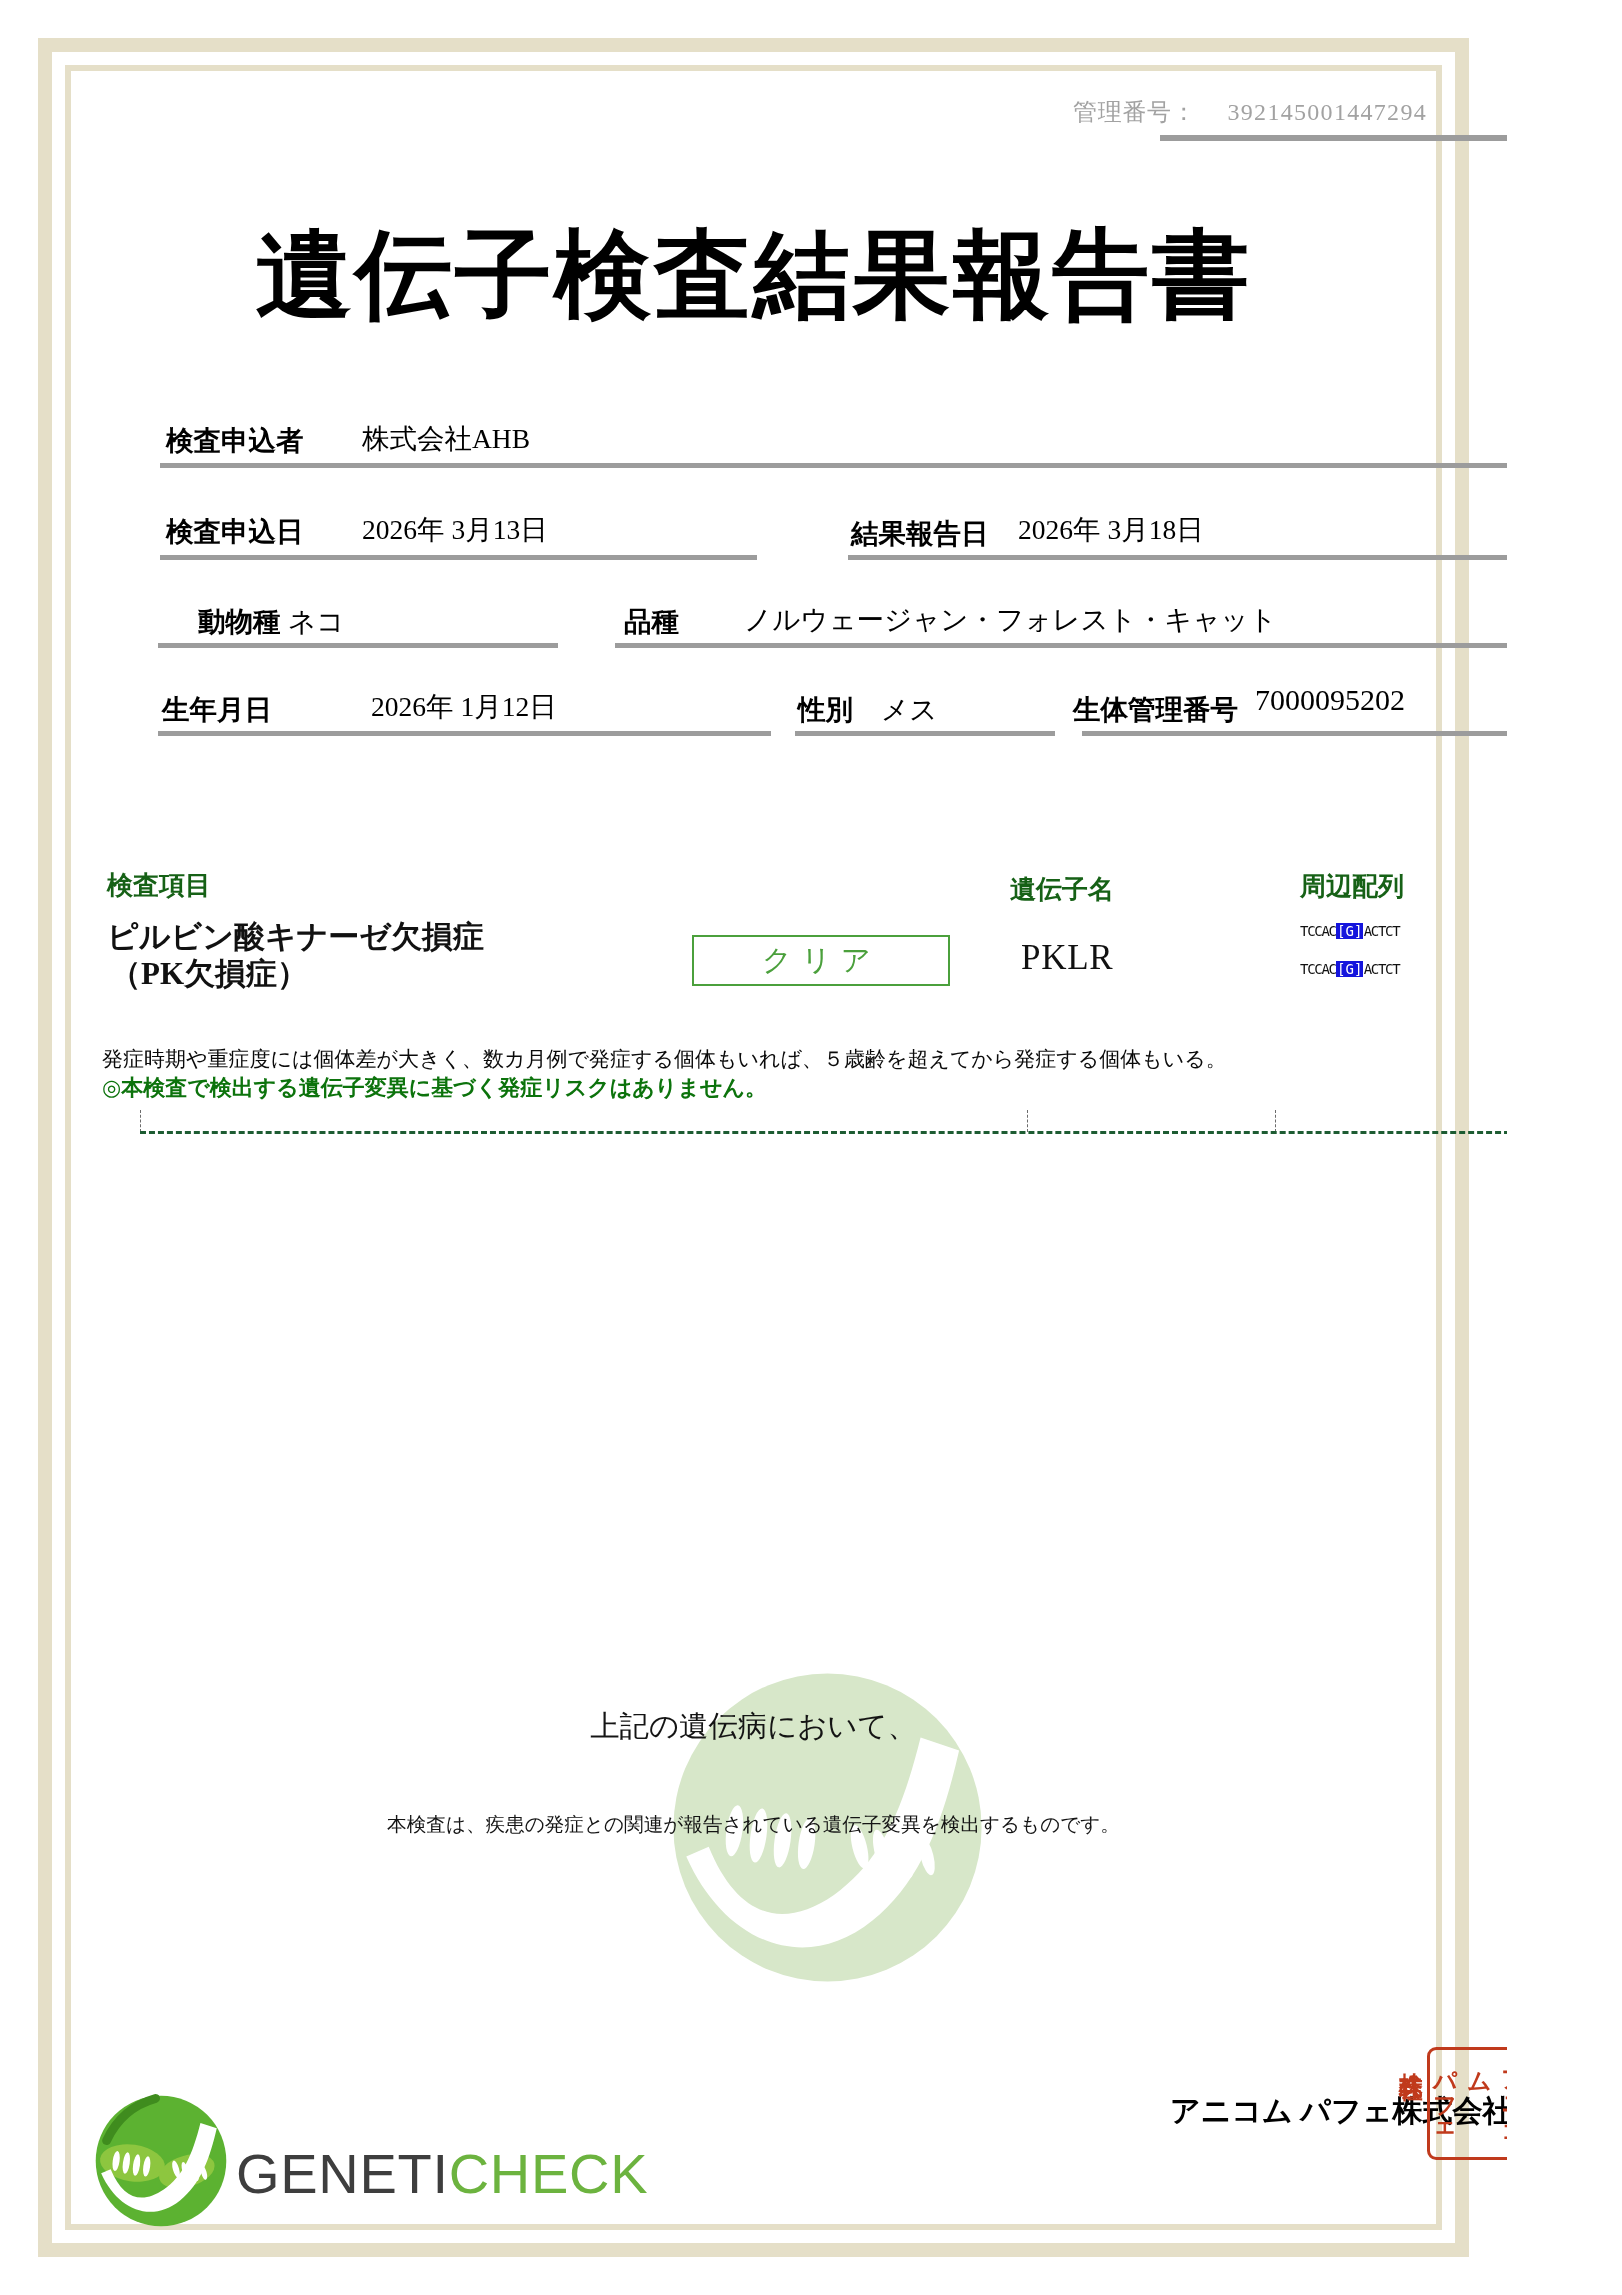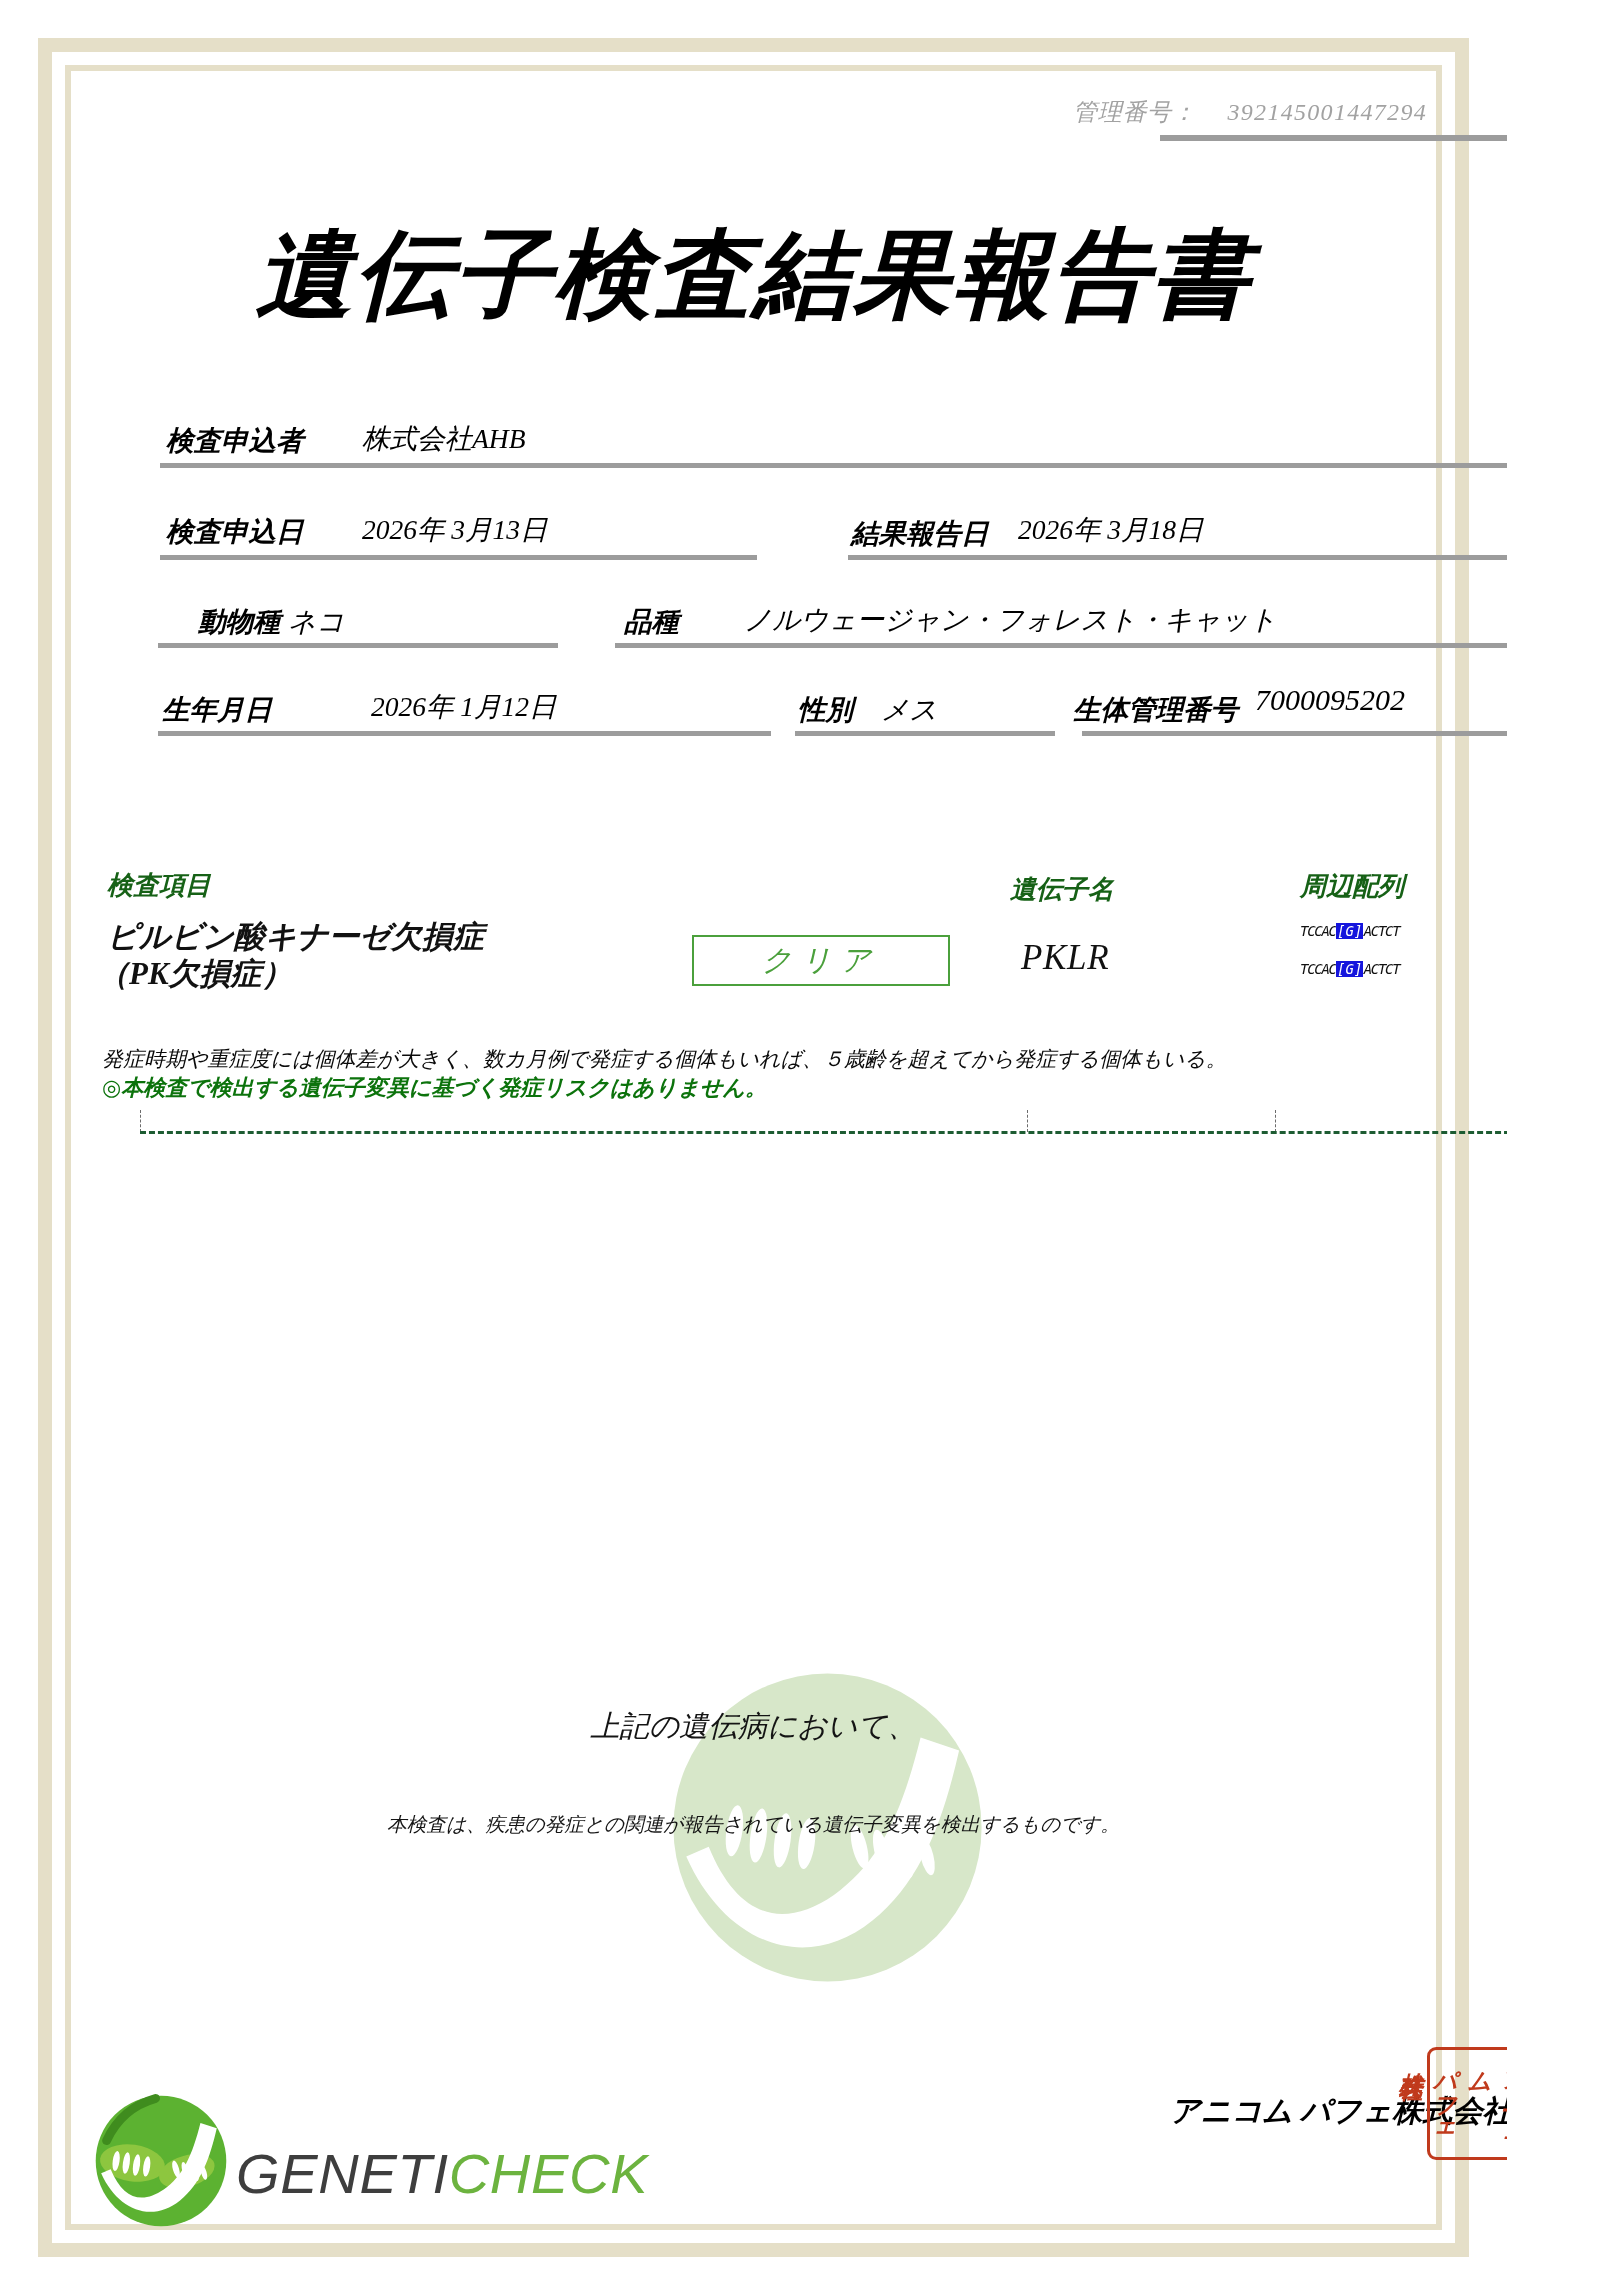--- a/index.html
+++ b/index.html
@@ -1,17 +1,17 @@
 <!DOCTYPE html>
 <html style="font-size:10.5px"><head>
 <meta charset="utf-8">
 <style>
   html,body{margin:0;padding:0;background:#ffffff;}
   .page{position:relative;width:1507px;height:2295px;background:#ffffff;overflow:hidden;
-        font-family:"Liberation Serif","DejaVu Serif",serif;color:#111;font-style:italic;}
+        font-family:"Liberation Serif","DejaVu Serif",serif;color:#111;}
   
   .frame-outer{position:absolute;left:38px;top:38px;right:38px;bottom:38px;
                border:14.4px solid #e5dfc8;pointer-events:none;}
   .frame-inner{position:absolute;left:65px;top:65px;right:65px;bottom:65px;
                border:6.5px solid #e5dfc8;pointer-events:none;}
   
   .mgmt{position:absolute;right:80px;top:96px;font-size:24px;color:#a2a2a2;letter-spacing:0.7px;white-space:nowrap;}
   .mgmt .num{margin-left:31px;letter-spacing:1.3px;}
   .mgmt-bar{position:absolute;left:1160px;top:135px;width:383px;height:5.9px;background:#9c9c9c;}
   
@@ -36,21 +36,21 @@
   .l-breed{left:624px;top:604px;}       .v-breed{left:744px;top:602px;}
   .l-birth{left:162px;top:692px;}      .v-birth{left:371px;top:689px;}
   .l-sex{left:798px;top:692px;}       .v-sex{left:881px;top:692px;}
   .l-animalid{left:1073px;top:692px;}  .v-animalid{left:1255px;top:683px;font-size:30px;}
   
   .rhead{position:absolute;font-size:26px;font-weight:700;color:#166116;white-space:nowrap;}
   .h-item{left:107px;top:868px;}
   .h-gene{left:1010px;top:872px;}
   .h-seq{left:1300px;top:869px;}
   .item1{position:absolute;left:107px;top:916px;font-size:31px;font-weight:600;white-space:nowrap;}
-  .item2{position:absolute;left:98px;top:953px;font-size:31px;font-weight:600;white-space:nowrap;}
+  .item2{position:absolute;left:110px;top:953px;font-size:31px;font-weight:600;white-space:nowrap;}
   .result-box{position:absolute;left:692px;top:935px;width:258px;height:51px;
               border:2.6px solid #4ba03c;box-sizing:border-box;text-align:center;}
   .result-box span{display:block;line-height:46px;font-size:29.4px;letter-spacing:9.2px;color:#4ba03c;}
   .gene{position:absolute;left:1021px;top:938px;font-size:35px;font-weight:500;letter-spacing:0.7px;}
   .seq{position:absolute;font-family:"DejaVu Sans Mono",monospace;font-size:14px;letter-spacing:-1.3px;color:#111;white-space:nowrap;}
   .seq1{left:1300px;top:923px;}
   .seq2{left:1300px;top:961px;}
   .seq .variant{background:#1515dd;color:#ffffff;padding:0 0.7px;margin:0 0.7px;letter-spacing:0;}
   .desc{position:absolute;left:102px;font-size:21px;white-space:nowrap;color:#0a0a0a;}
   .desc1{top:1012px;}

